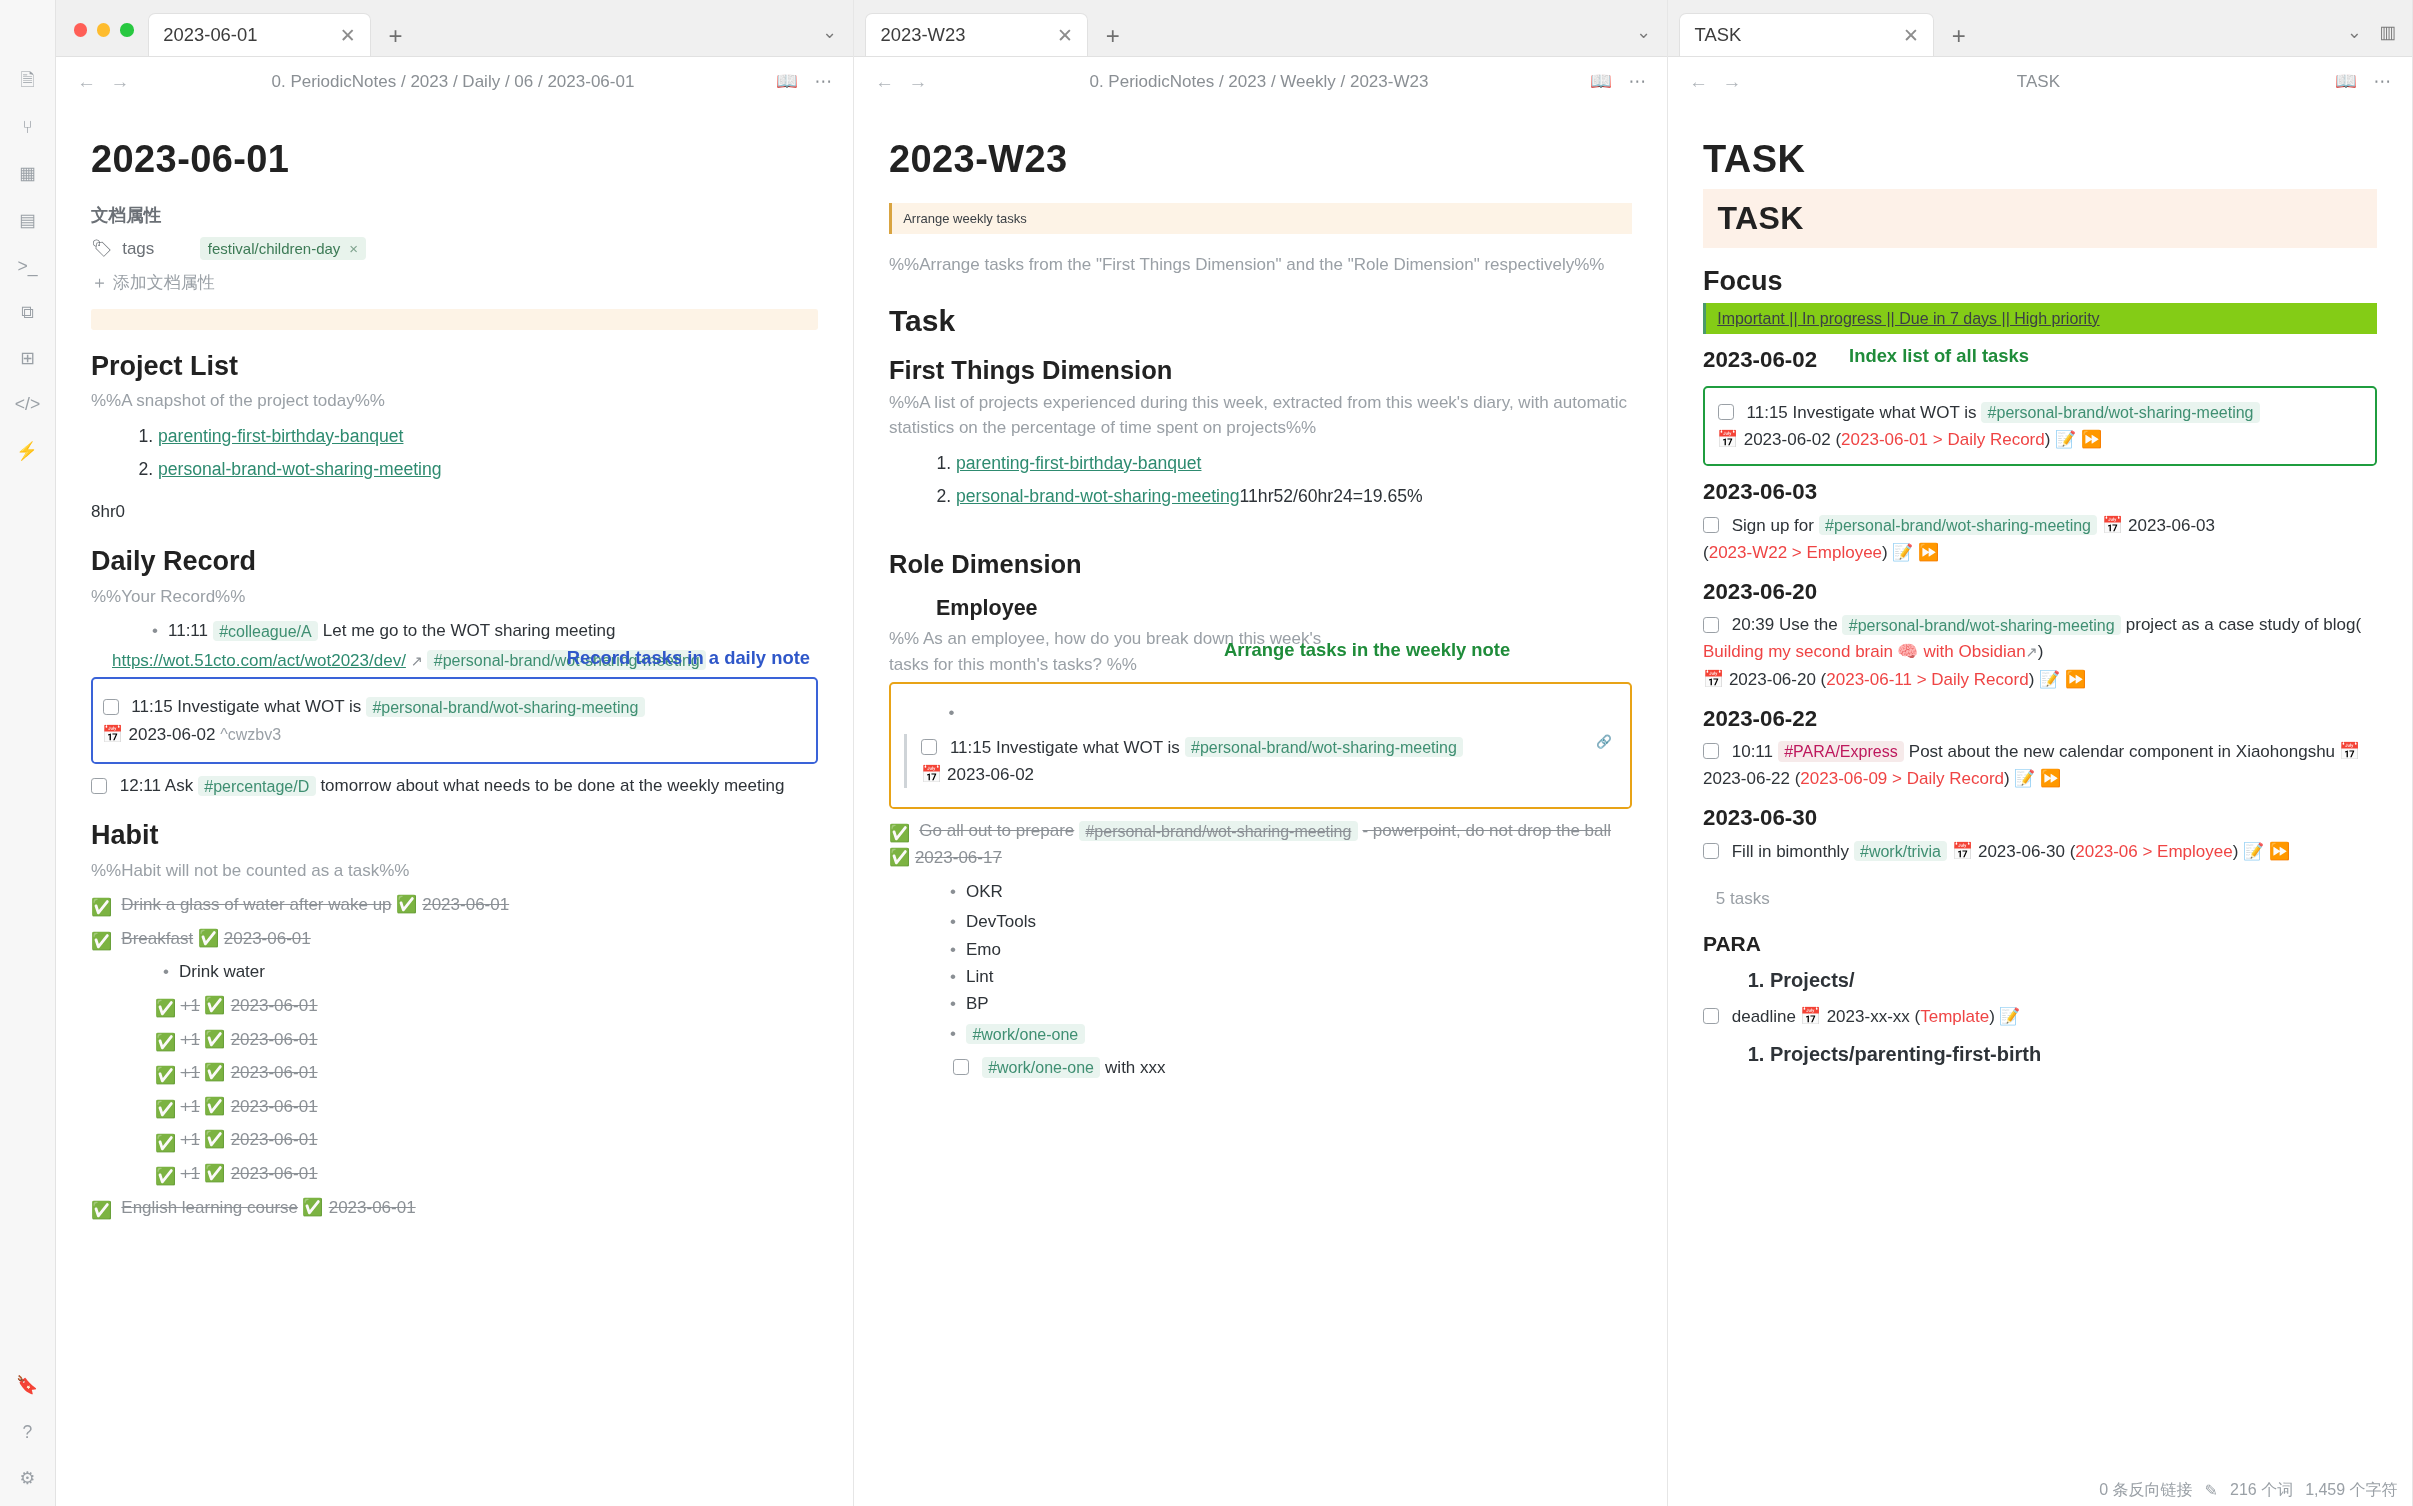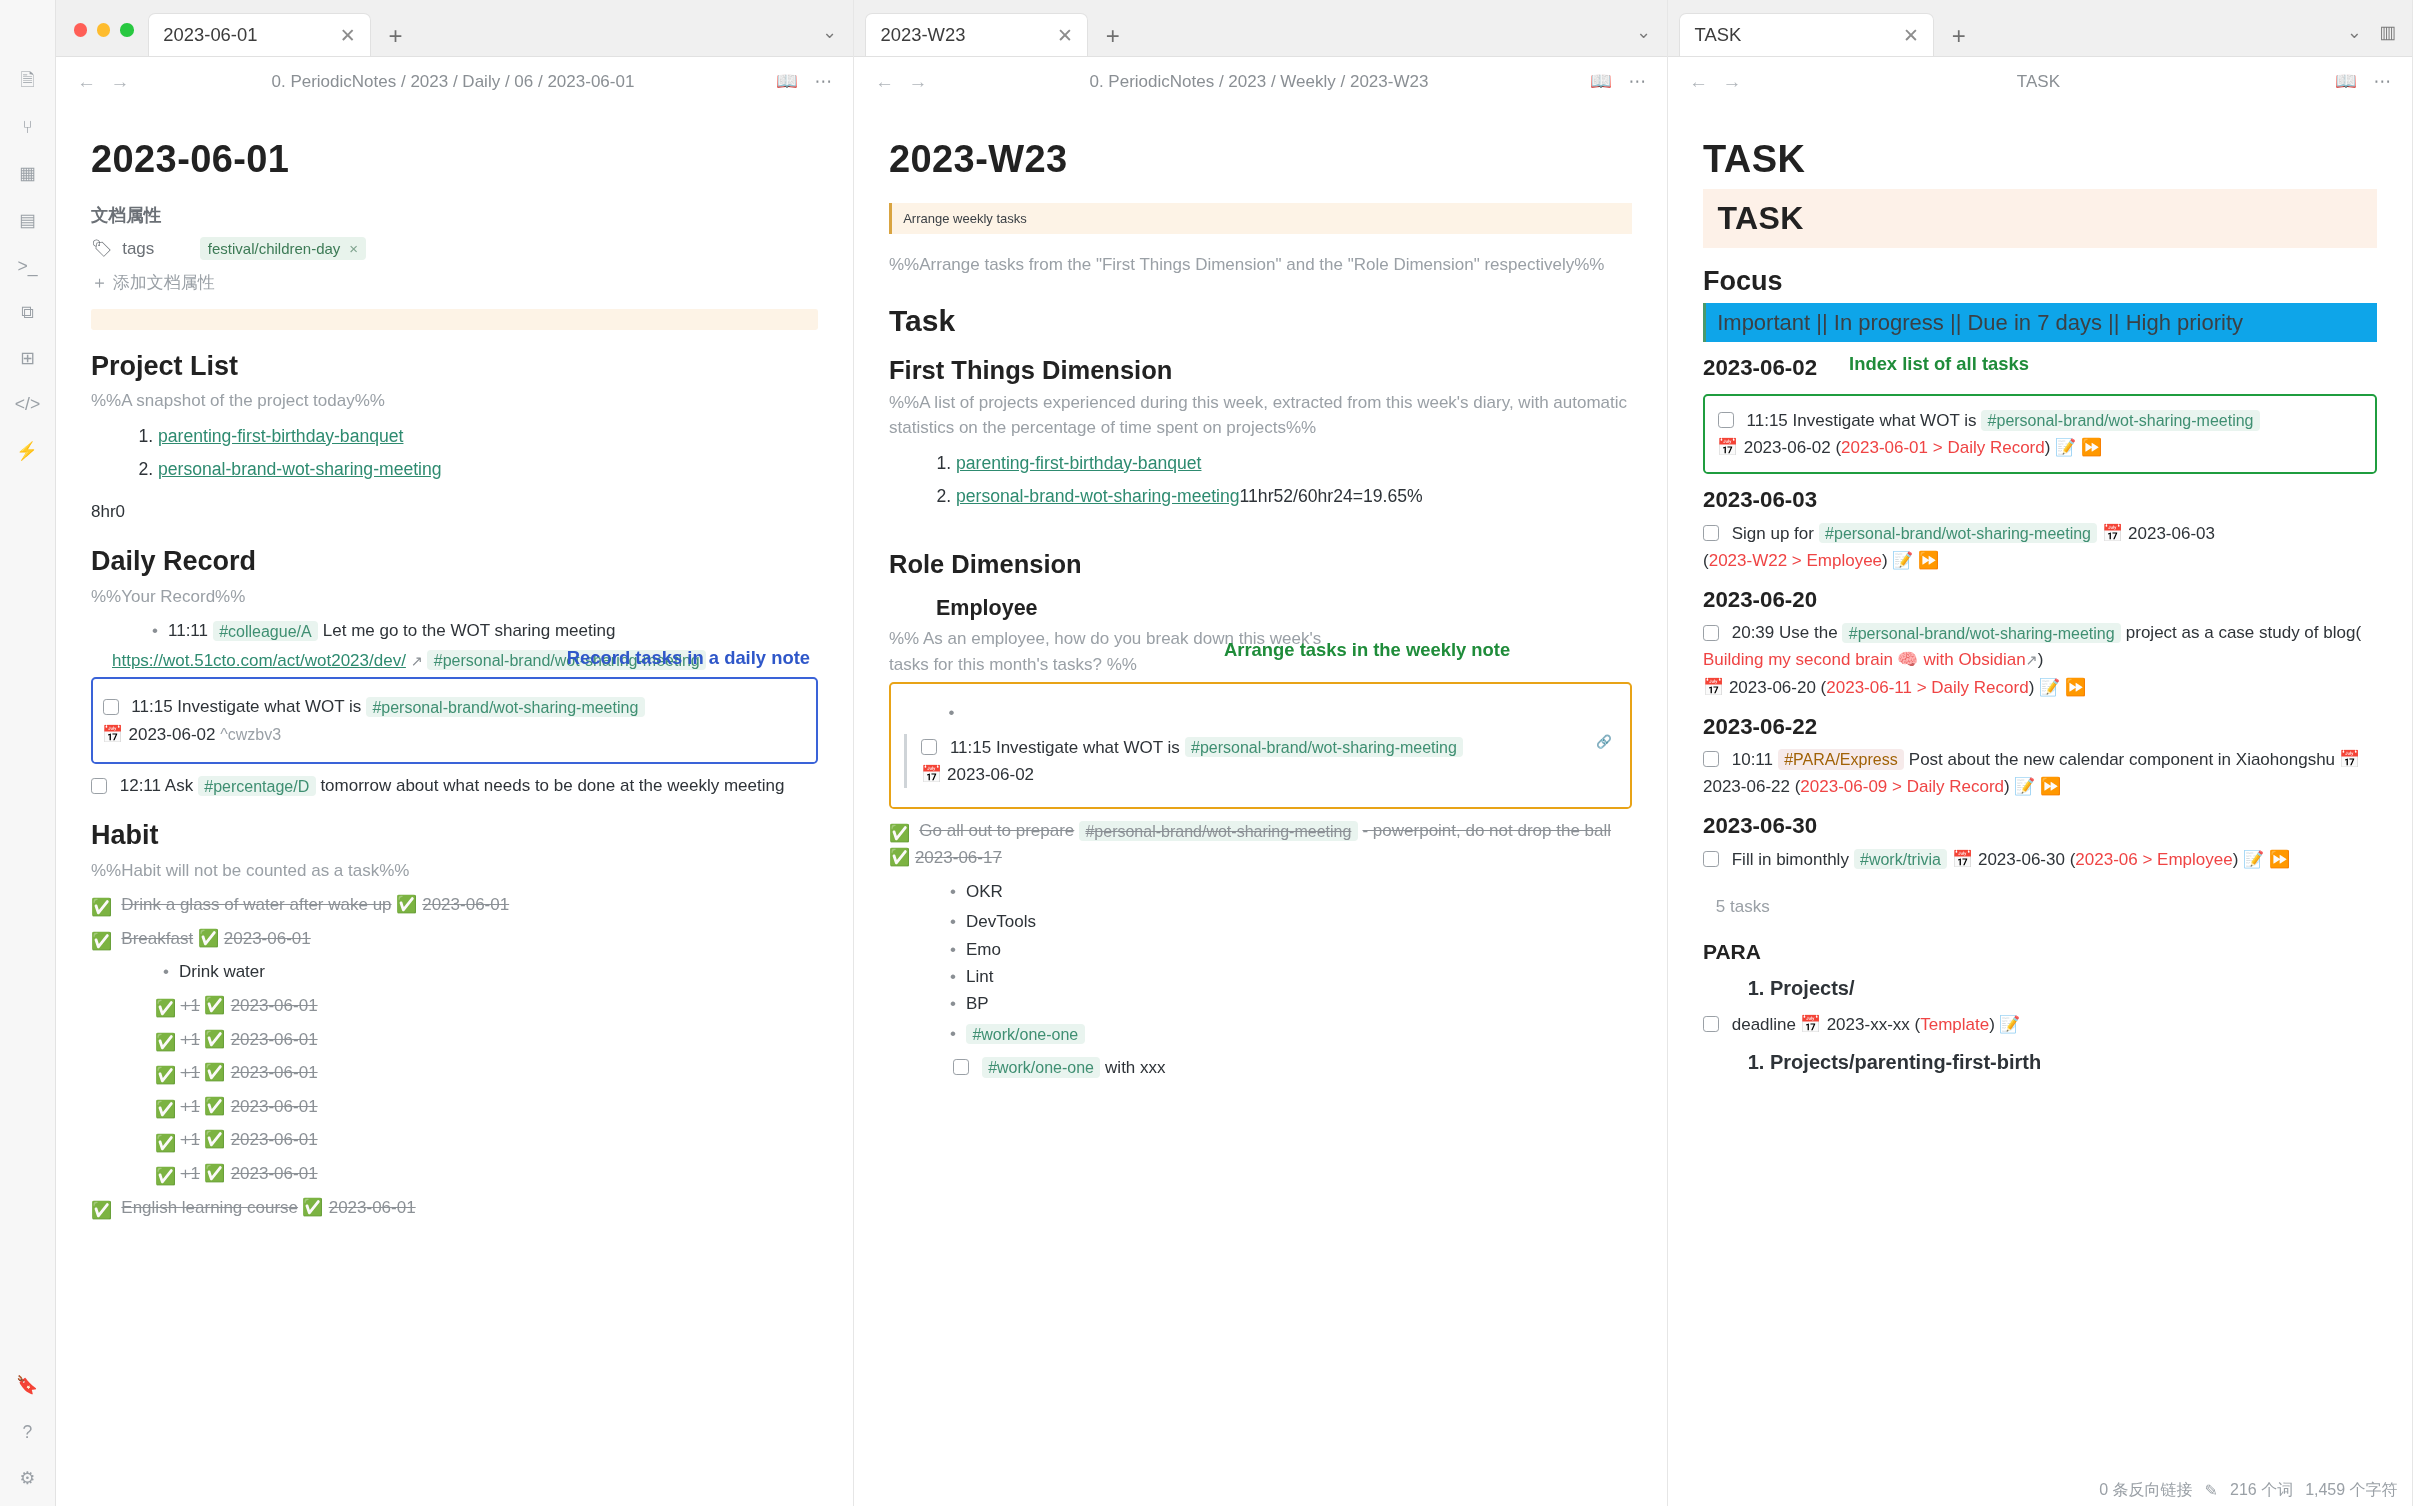--- a/index.html
+++ b/index.html
@@ -69,33 +69,33 @@
   .props { margin: 4.8px 0 8px 0; }
   .prop-title { font-size:17.6px; color:#6b7076; font-weight:bold; margin-bottom:9.6px; }
   .prop-row { display:flex; align-items:center; gap:12.8px; font-size:17px; color:#6b7076; margin:4.8px 0; }
   .prop-key { width:96px; display:flex; align-items:center; gap:9.6px; }
   .tagpill { background:#e8f3ec; color:#3c7a55; border-radius:4px; padding:3.2px 8px; font-size:15px; }
   .tagpill .rm { color:#7fa38e; margin-left:4.8px; cursor:pointer; }
   .addprop { color:#9aa0a6; font-size:17px; margin-top:11.2px; cursor:pointer; }
 
   .callout-blank { background:#fdf3e6; height:21px; border-radius:2.4px; margin:14.4px 0 6.4px 0; }
   .callout-line { background:#fdf3e6; border-left:3.2px solid #d9a441; padding:8px 11.2px; font-size:13px; color:#3b4045; }
-  .callout-green { background:#0ea5e9; border-left:3.2px solid #4a9a6c; padding:6.4px 11.2px; font-size:22px; color:#3b4045; }
+  .callout-green { background:#84cc16; border-left:3.2px solid #4a9a6c; padding:6.4px 11.2px; font-size:16px; color:#3b4045;text-decoration:underline; }
   .callout-plain { background:#fdf1e8; padding:11.2px 14.4px; }
 
   a.link { color:#2e8b70; text-decoration:underline; cursor:pointer; }
   a.link2 { color:#ef4444; cursor:pointer; }
   .ol { margin:4.8px 0 4.8px 27px; font-size:17.6px; line-height:1.7; }
   .ol li { margin:3.2px 0; }
   ul.ul { margin:3.2px 0 3.2px 21px; font-size:17px; line-height:1.6; list-style: none; }
   ul.ul > li { position:relative; padding-left:16px; }
   ul.ul > li:before { content:"•"; position:absolute; left:0; color:#8a8f94; }
 
   .tagref { color:#3f8f72; background:#e9f4ef; border-radius:4px; padding:1.6px 6.4px; font-size:16px; white-space:nowrap; }
-  .tagref.red { color:#a16207; background:#f6eaea; }
+  .tagref.red { color:#be185d; background:#f6eaea; }
 
   .cb { width:16px; height:16px; border:1.6px solid #9aa0a6; border-radius:3.2px; display:inline-block; vertical-align:-2.4px; margin-right:8px; cursor:pointer; }
   .cbdone { width:17.6px; height:17.6px; display:inline-block; vertical-align:-3.2px; margin-right:8px; }
 
   .task-line { font-size:17px; line-height:1.6; margin:6.4px 0; }
   .done { text-decoration: line-through; color:#8c9196; }
 
   .box-blue { border:2.4px solid #3a63d8; border-radius:4.8px; padding:8px 9.6px; margin:8px 0; }
   .box-green { border:2.4px solid #1f9d3f; border-radius:4.8px; padding:11.2px 12.8px; margin:8px 0; }
   .box-orange { border:2.4px solid #e8a317; border-radius:4.8px; padding:11.2px 12.8px; margin:8px 0; }

